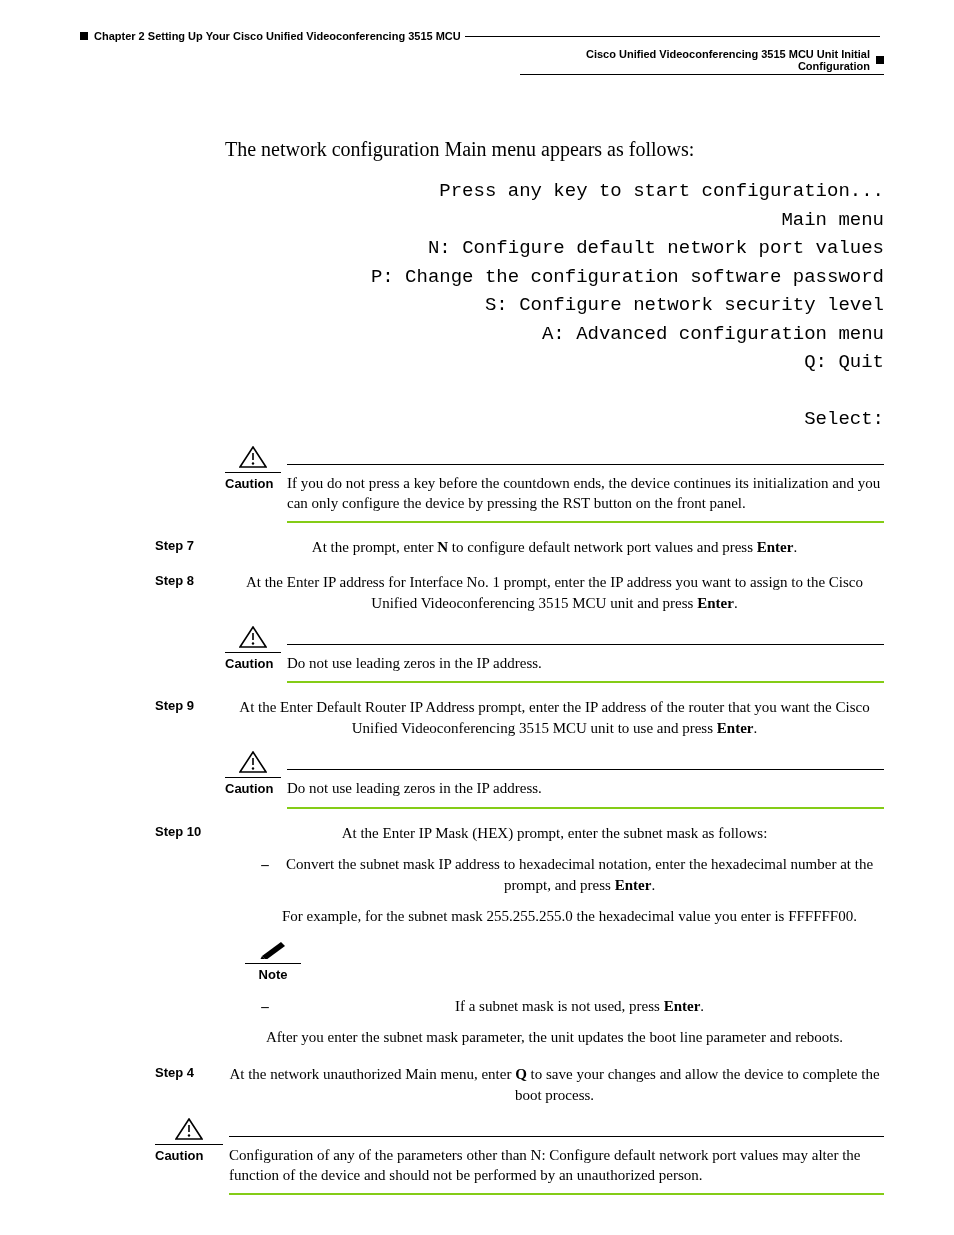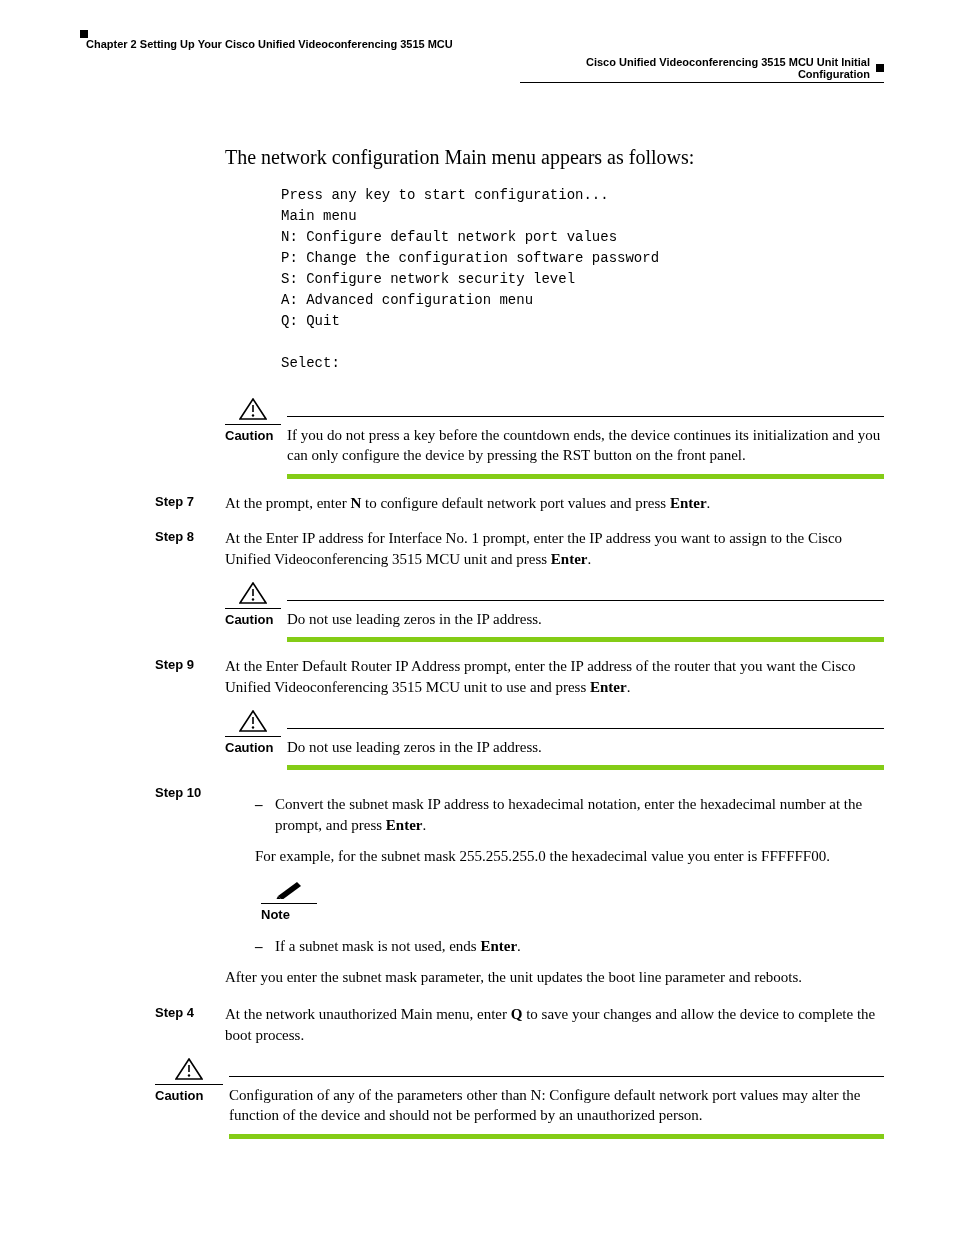--- a/index.html
+++ b/index.html
@@ -11,24 +11,24 @@
     background: #fff;
     width: 954px;
   }
   .page {
     padding: 30px 70px 40px 80px;
     box-sizing: border-box;
     position: relative;
   }
   .header-row {
     display: flex;
+    align-items: center;
     font-family: Arial, Helvetica, sans-serif;
     font-size: 11px;
     font-weight: bold;
-    flex-direction: column;
   }
   .header-row .line {
     flex: 1;
     height: 1px;
     background: #000;
     margin: 0 4px;
   }
   .header-row .sq {
     width: 8px; height: 8px; background: #000; display: inline-block;
   }
@@ -53,40 +53,41 @@
   .header-sub-wrap .right .txt { flex:1; }
   .header-sub-wrap .right .sq { width:8px; height:8px; background:#000; display:inline-block; margin-left:6px;}
   .content {
     margin-left: 145px;
     margin-top: 60px;
     line-height: 1.4;
   }
   .intro { font-size: 20px; }
   .code-block {
     font-family: "Courier New", Courier, monospace;
-    font-size: 14px;
-    margin: 14px 0 24px 56px;
+    font-size: 19px;
+    margin: 14px 0 12px 56px;
     white-space: pre;
     line-height: 1.5;
+    text-align: right;
   }
   .step-row {
     display: flex;
     margin-top: 14px;
     font-size: 15px;
   }
   .step-label {
     width: 70px;
     margin-left: -70px;
     font-family: Arial, Helvetica, sans-serif;
     font-weight: bold;
     font-size: 13px;
     flex-shrink: 0;
     text-align: left;
   }
-  .step-body { flex: 1; }
+  .step-body { flex: 1; text-align: center; }
   .caution-block, .note-block {
     display: flex;
     margin-top: 12px;
     margin-bottom: 12px;
   }
   .caution-block.nostep, .note-block.nostep {
     margin-left: 0;
   }
   .caution-block.outdent {
     margin-left: -70px;
@@ -104,21 +105,21 @@
   .caution-icon svg { display:block; margin: 0 auto; }
   .caution-label {
     font-family: Arial, Helvetica, sans-serif;
     font-weight: bold;
     font-size: 13px;
     margin-top: 2px;
   }
   .caution-body {
     flex: 1;
     border-top: 1px solid #000;
-    border-bottom: 5px solid #84cc16;
+    border-bottom: 2px solid #84cc16;
     padding: 8px 0;
     margin-left: 6px;
     font-size: 15px;
     margin-top: 18px;
     line-height: 1.35;
   }
   .sub-bullet {
     display: flex;
     margin: 10px 0 10px 30px;
     font-size: 15px;
@@ -221,41 +222,42 @@
             </svg>
         </div>
         <div class="caution-label">Caution</div>
       </div>
       <div class="caution-body">Do not use leading zeros in the IP address.</div>
     </div>
 
     <div class="step-row">
       <div class="step-label">Step 10</div>
       <div class="step-body">
+        <div>At the Enter IP Mask (HEX) prompt, enter the subnet mask as follows:</div>
         <div class="sub-bullet">
           <div class="dash">–</div>
           <div class="btxt"><span>Convert the subnet mask IP address to hexadecimal notation, enter the hexadecimal number at the prompt, and press </span><b>Enter</b><span>.</span></div>
         </div>
         <div class="para">For example, for the subnet mask 255.255.255.0 the hexadecimal value you enter is FFFFFF00.</div>
 
-        <div class="note-block nostep" style="margin-left:36px;">
+        <div class="note-block nostep" style="margin-left:20px;">
           <div class="caution-icon-col nostep">
             <div class="caution-icon">
               <svg width="28" height="20" viewBox="0 0 28 20">
                   <path d="M3 17 L22 3 L26 7 L7 21" fill="#000"></path>
                   <path d="M3 17 L1 21 L7 21 Z" fill="#000"></path>
                 </svg>
             </div>
             <div class="caution-label">Note</div>
           </div>
         </div>
 
         <div class="sub-bullet">
           <div class="dash">–</div>
-          <div class="btxt"><span>If a subnet mask is not used, ends </span><b>Enter</b><span>.</span></div>
+          <div class="btxt"><span>If a subnet mask is not used, press </span><b>Enter</b><span>.</span></div>
         </div>
         <div class="para0">After you enter the subnet mask parameter, the unit updates the boot line parameter and reboots.</div>
       </div>
     </div>
 
     <div class="step-row" style="margin-top:6px;">
       <div class="step-label">Step 4</div>
       <div class="step-body">
         <span>At the network unauthorized Main menu, enter </span><b>Q</b><span> to save your changes and allow the device to complete the boot process.</span>
       </div>

